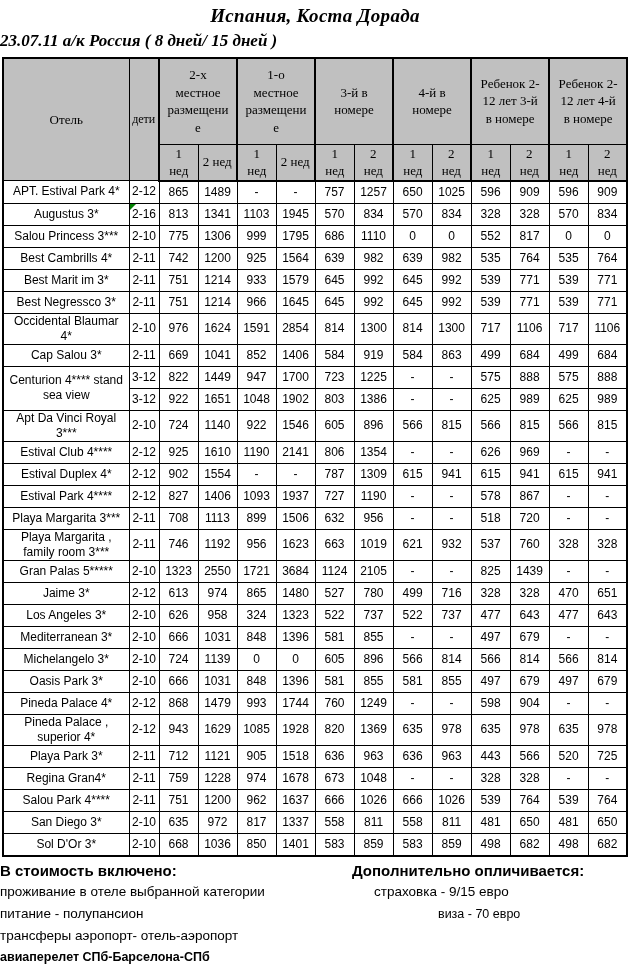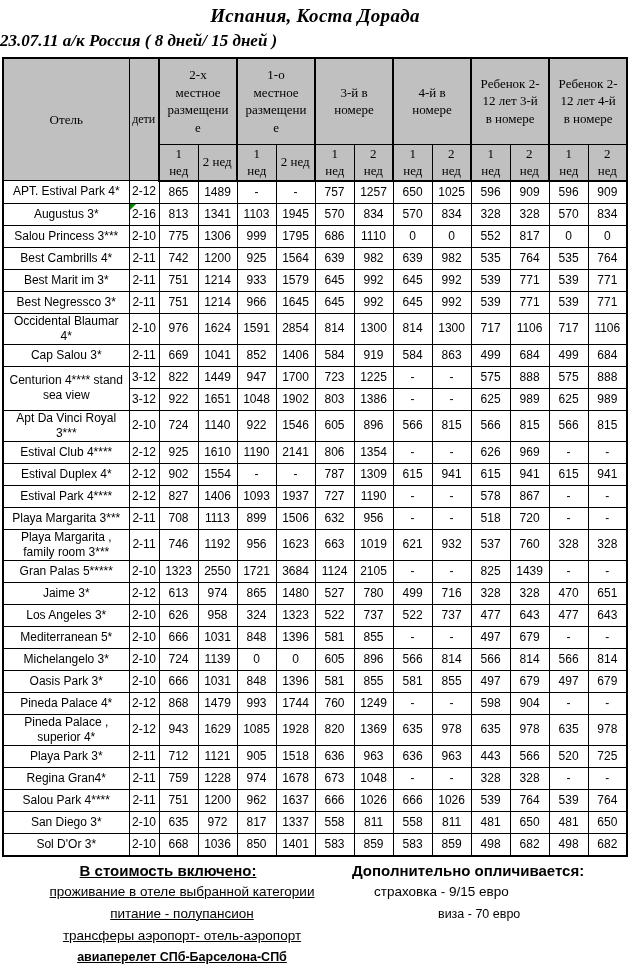--- a/index.html
+++ b/index.html
@@ -17,24 +17,24 @@
            font-size:13px;white-space:pre-line;line-height:1.35;}
   tr.main-header{height:86px;}
   tr.sub-header{height:36px;}
   tr.sub-header th{border-bottom:2px solid #000;}
   th.gs{border-left:2px solid #000;}
   tbody td{font-size:12px;height:21px;line-height:1.25;white-space:pre-line;}
   td.children-cell{font-size:12px;position:relative;}
   .marker{position:absolute;top:0;left:0;width:0;height:0;
           border-top:6px solid #008000;border-right:6px solid transparent;}
   .footer{display:flex;margin-top:5px;}
-  .f-left{width:336px;text-align:center;text-decoration:underline;}
+  .f-left{width:336px;}
   .f-right{flex:1;}
   .f-title{font-weight:bold;font-size:15px;margin-bottom:5px;}
-  .f-left .f-item{font-size:13.5px;margin-bottom:7px;margin-left:28px;}
+  .f-left .f-item{font-size:13.5px;margin-bottom:7px;}
   .f-left .f-item.last{font-weight:bold;font-size:12.5px;}
   .f-right .f-title{margin-left:16px;}
   .f-right .f-item{font-size:13.5px;margin-left:38px;margin-bottom:8px;}
   .f-right .f-item.last{font-size:12.5px;margin-left:102px;}
 </style>
 </head>
 <body>
 
 <div class="page">
   <div class="title">Испания, Коста Дорада</div>
@@ -407,21 +407,21 @@
           <td>522</td>
           <td>737</td>
           <td>522</td>
           <td>737</td>
           <td>477</td>
           <td>643</td>
           <td>477</td>
           <td>643</td>
         </tr>
         <tr>
-          <td class="hotel">Mediterranean 5*</td>
+          <td class="hotel">Mediterranean 3*</td>
           <td class="children-cell">2-10</td>
           <td>666</td>
           <td>1031</td>
           <td>848</td>
           <td>1396</td>
           <td>581</td>
           <td>855</td>
           <td>-</td>
           <td>-</td>
           <td>497</td>

